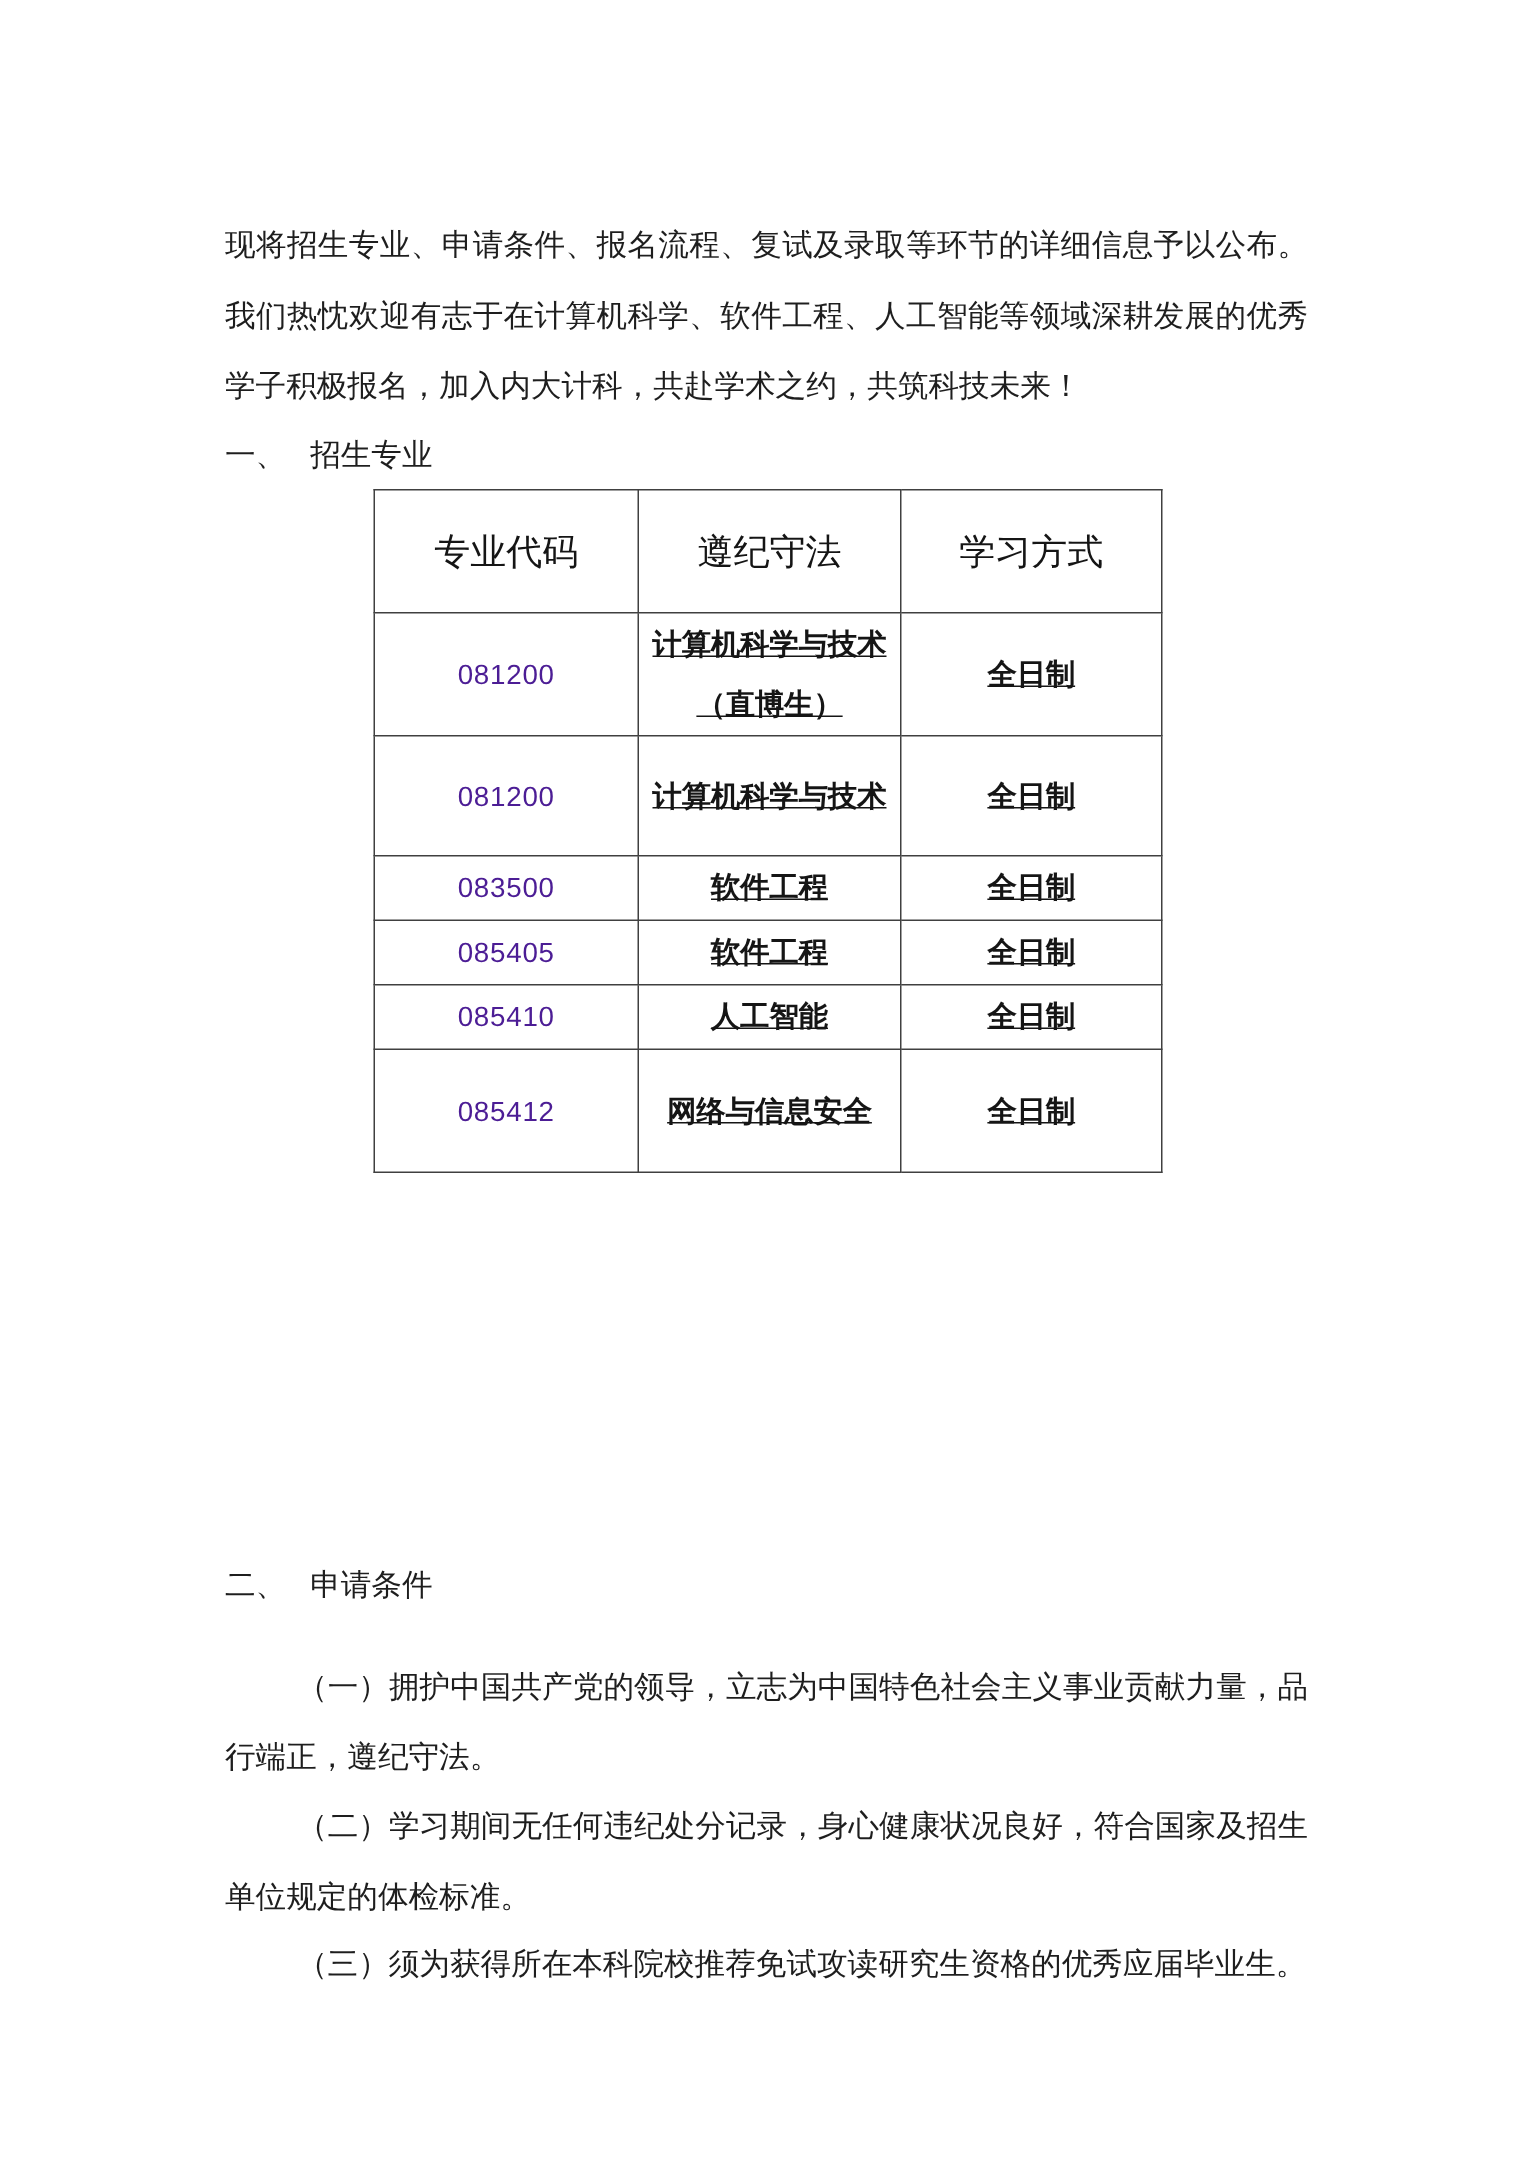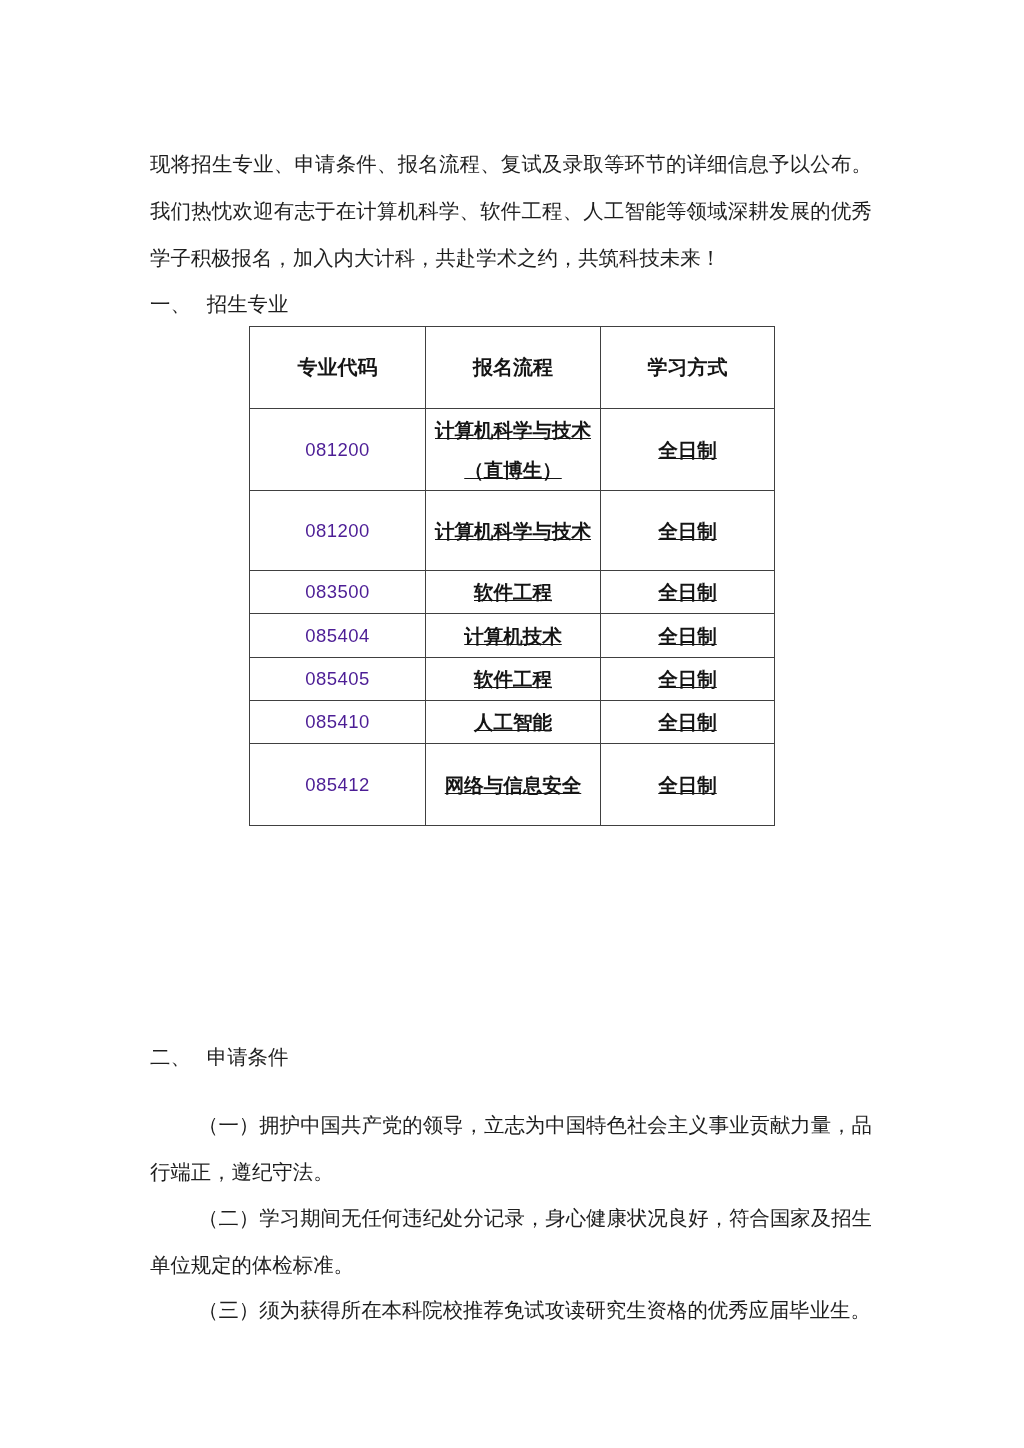--- a/index.html
+++ b/index.html
@@ -31,21 +31,21 @@
     font-family:"Liberation Sans","DejaVu Sans",sans-serif;
   }
   table.majors col.c1{width:176px;}
   table.majors col.c2{width:175px;}
   table.majors col.c3{width:174px;}
   table.majors th,table.majors td{
     border:1px solid #404040;
     text-align:center;vertical-align:middle;
     padding:0;overflow:hidden;
   }
-  table.majors th{font-size:20px;font-weight:bold;color:#151515;}
+  table.majors th{font-size:24px;font-weight:normal;color:#151515;}
   td.code{font-size:18.5px;font-weight:normal;color:#4c1d95;letter-spacing:0.5px;}
   td.cn{font-size:19.5px;font-weight:bold;color:#151515;white-space:pre-line;line-height:40px;text-decoration:underline;}
   tr.rh{height:82px;}
   tr.r1{height:82px;}
   tr.r2{height:80px;}
   tr.rs{height:43px;}
   tr.r4{height:44px;}
   tr.r7{height:87px;}
   tr.r8{height:82px;}
   .note{
@@ -76,42 +76,37 @@
 
   <table class="majors">
     <colgroup>
         <col class="c1">
         <col class="c2">
         <col class="c3">
       </colgroup>
     <tbody>
       <tr class="rh">
         <th>专业代码</th>
-        <th>报名流程</th>
+        <th>遵纪守法</th>
         <th>学习方式</th>
       </tr>
       <tr class="r1">
         <td class="code">081200</td>
         <td class="cn">计算机科学与技术
 （直博生）</td>
         <td class="cn">全日制</td>
       </tr>
       <tr class="r2">
         <td class="code">081200</td>
         <td class="cn">计算机科学与技术</td>
         <td class="cn">全日制</td>
       </tr>
       <tr class="rs">
         <td class="code">083500</td>
         <td class="cn">软件工程</td>
-        <td class="cn">全日制</td>
-      </tr>
-      <tr class="rs r4">
-        <td class="code">085404</td>
-        <td class="cn">计算机技术</td>
         <td class="cn">全日制</td>
       </tr>
       <tr class="rs">
         <td class="code">085405</td>
         <td class="cn">软件工程</td>
         <td class="cn">全日制</td>
       </tr>
       <tr class="rs">
         <td class="code">085410</td>
         <td class="cn">人工智能</td>

